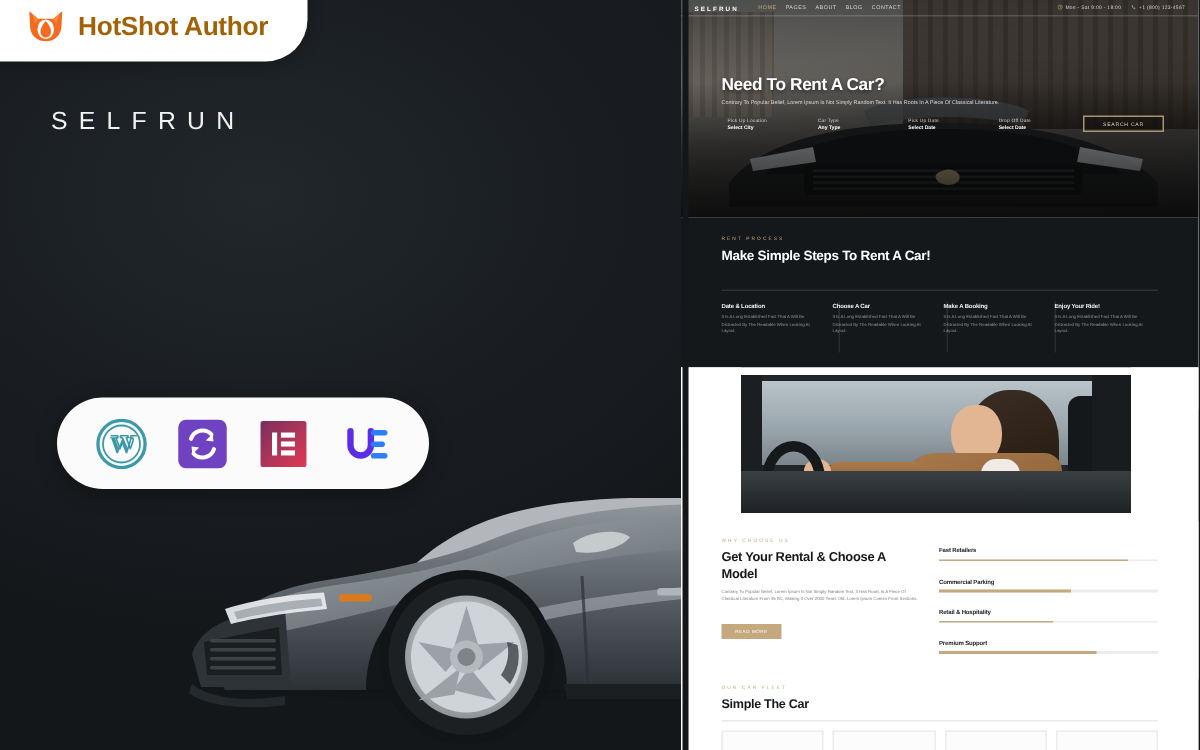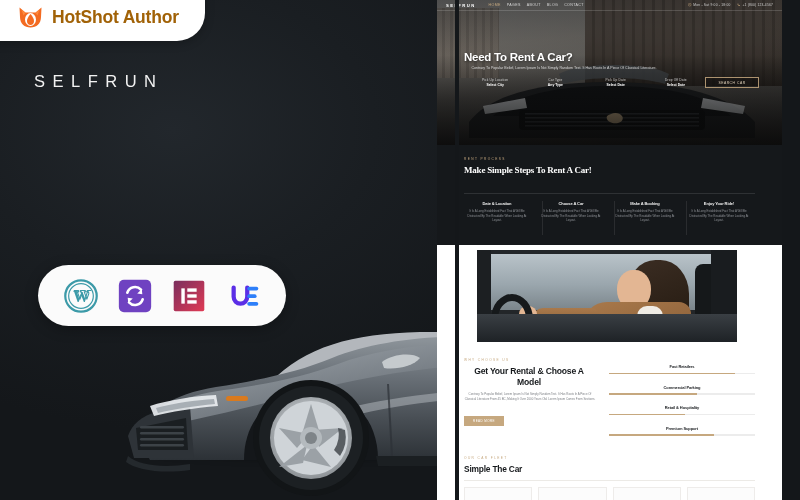--- a/index.html
+++ b/index.html
@@ -63,22 +63,22 @@
   
   .car { position:absolute; left:120px; bottom:-8px; width:420px; height:220px; }
   .carshadow {
     position:absolute; left:145px; bottom:38px; width:330px; height:22px;
     background:radial-gradient(ellipse at center, rgba(0,0,0,.75) 0%, rgba(0,0,0,0) 72%);
     filter:blur(3px);
   }
 
   
   .site {
-    position:absolute; left:437px; top:0; width:345px; height:500px;
-    background:#ffffff; overflow:hidden;text-align:center;
+    position:absolute; left:454px; top:0; width:345px; height:500px;
+    background:#ffffff; overflow:hidden;
   }
 
   
   .site-header {
     position:absolute; left:0; top:0; width:345px; height:11px;
     display:flex; align-items:center; z-index:6;
     padding:0 9px; gap:7px;
     border-bottom:1px solid rgba(255,255,255,.16);
   }
   .site-logo { font-size:4.2px; letter-spacing:1.4px; color:#fff; font-weight:bold; }
@@ -135,21 +135,21 @@
     font-size:3.4px; color:#e4d5bd; letter-spacing:.5px; text-transform:uppercase;
     background:rgba(0,0,0,.15);
   }
 
   
   .steps { position:absolute; left:0; top:145px; width:345px; height:100px; background:#15181b; }
   .eyebrow { font-size:3.2px; letter-spacing:1.4px; color:#c6a87f; text-transform:uppercase; }
   .steps .eyebrow { position:absolute; left:27px; top:12px; }
   .steps h2 {
     position:absolute; left:27px; top:20px; font-size:9px; line-height:1.28;
-    color:#fff; font-weight:bold; letter-spacing:-.2px;font-family:Liberation Serif, serif;
+    color:#fff; font-weight:bold; letter-spacing:-.2px;
   }
   .steps .rule { position:absolute; left:27px; right:27px; top:48px; height:1px; background:rgba(255,255,255,.11); }
   .stepgrid {
     position:absolute; left:27px; top:56px; right:27px;
     display:grid; grid-template-columns:repeat(4,1fr); gap:5px;
   }
   .stepcard { padding-right:3px; }
   .stepcard .t { font-size:4px; font-weight:bold; color:#f0f0f0; margin-bottom:3px; letter-spacing:-.1px; }
   .stepcard .d { font-size:2.9px; line-height:1.6; color:#8e9196; }
   .stepdiv { position:absolute; top:56px; width:1px; height:34px; background:rgba(255,255,255,.09); }

